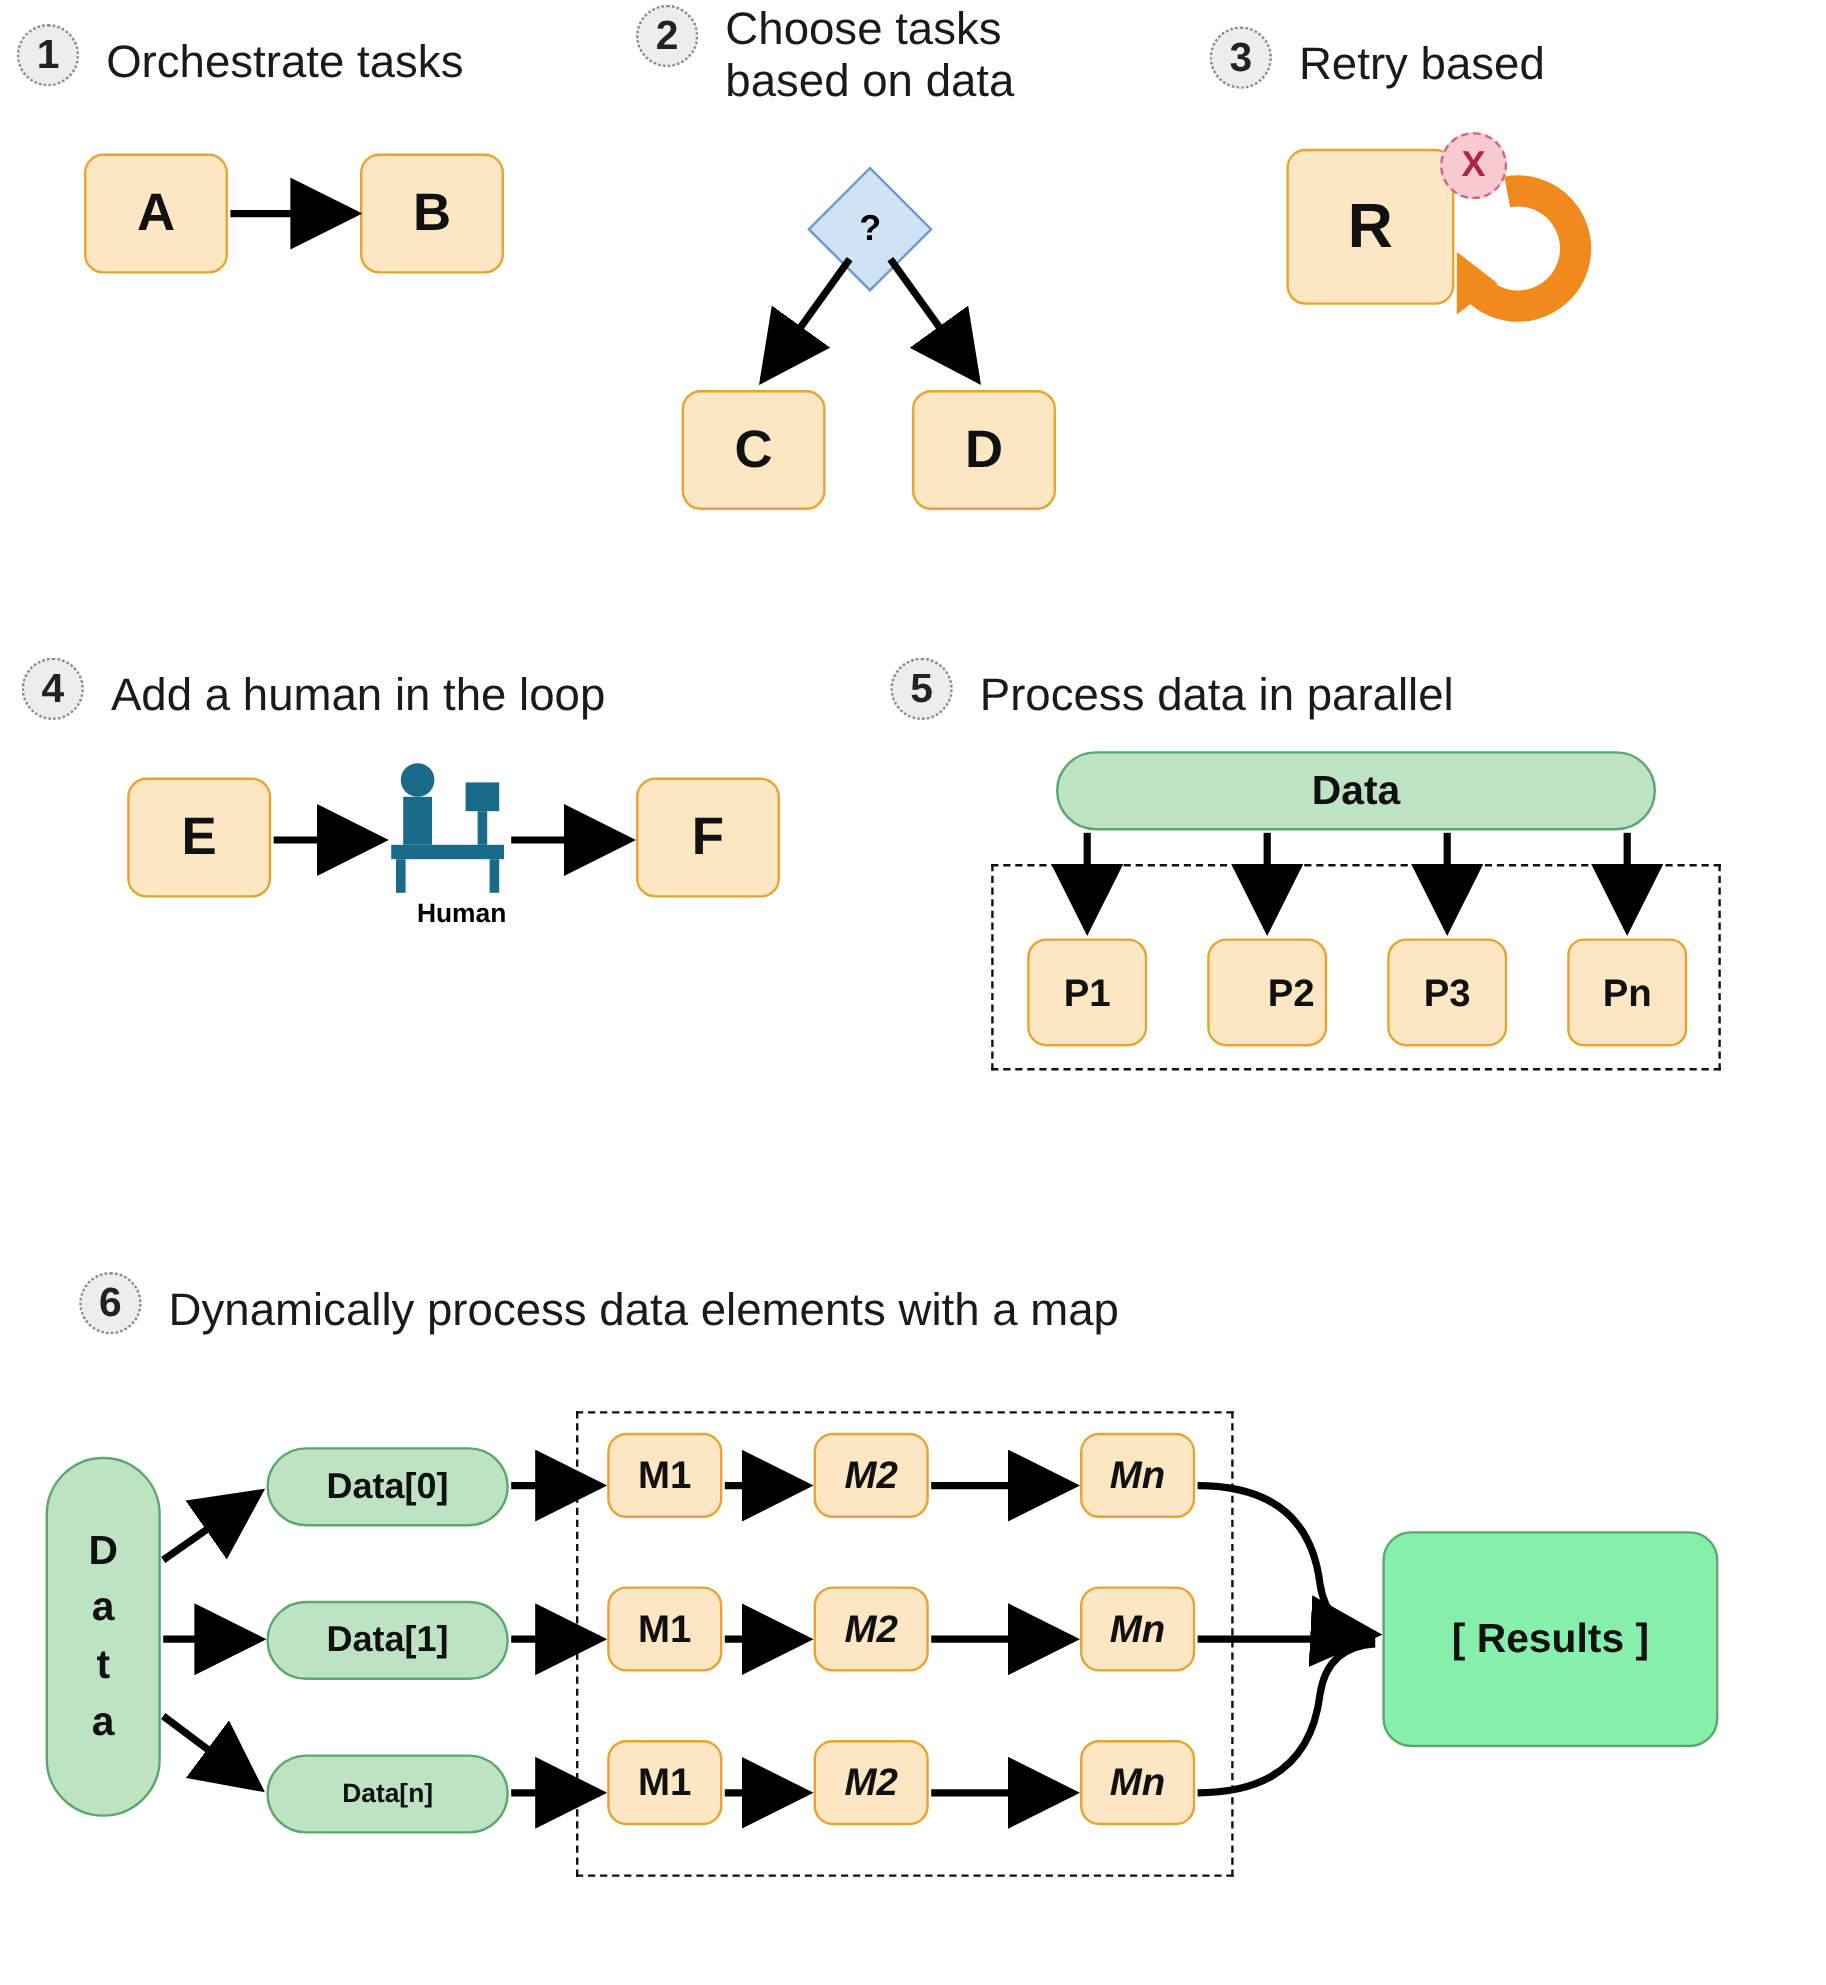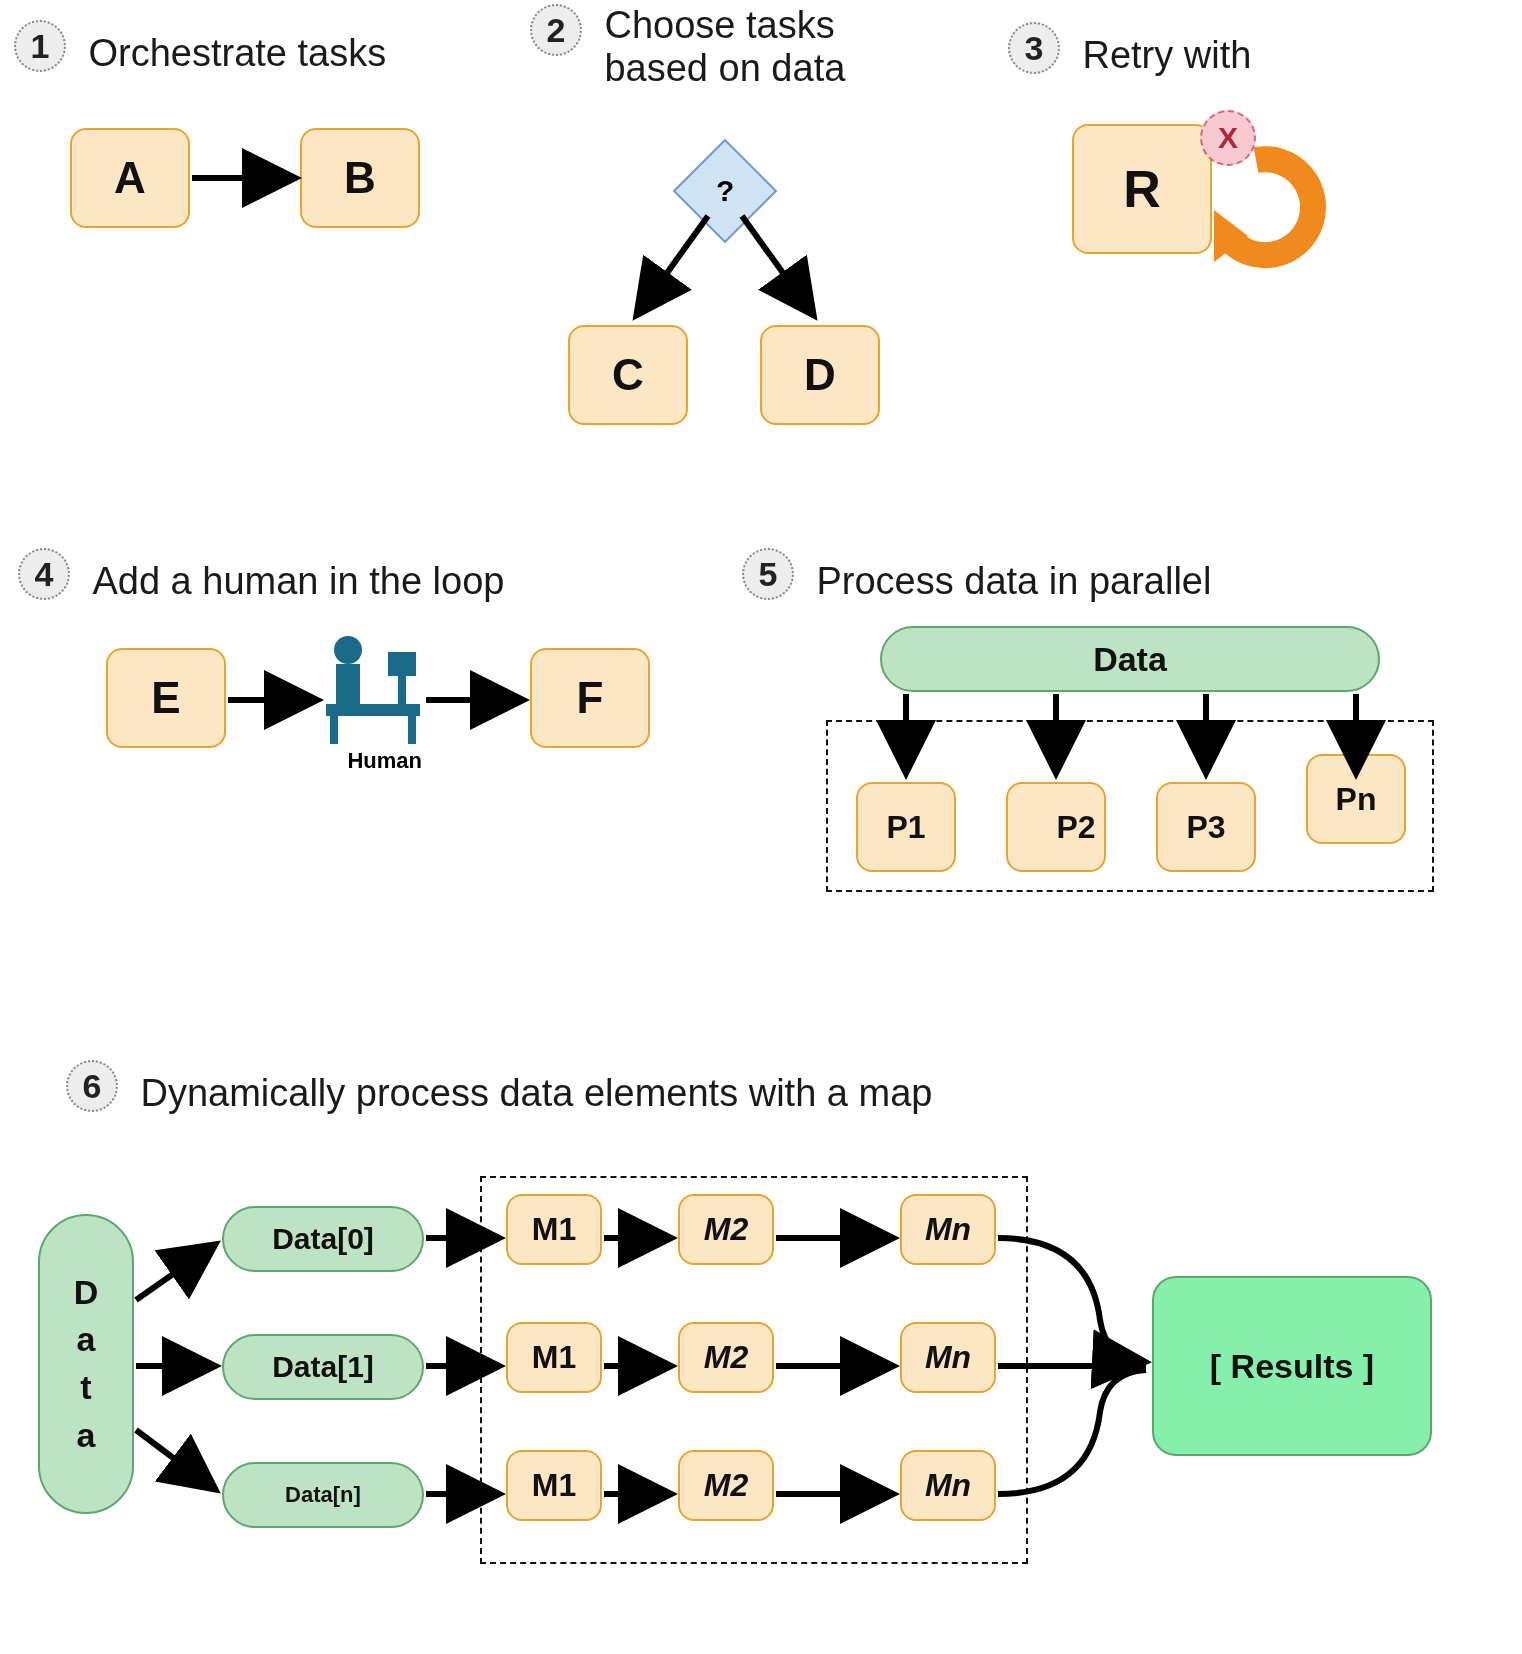--- a/index.html
+++ b/index.html
@@ -152,21 +152,21 @@
 </div>
 <div class="task-box sm" style="position:absolute; left:568px; top:325px;">C</div>
 <div class="task-box sm" style="position:absolute; left:760px; top:325px;">D</div>
 <svg class="abs" width="1522" height="1654">
   <line x1="708" y1="216" x2="636" y2="316" stroke="#000" stroke-width="6" marker-end="url(#ah)"></line>
   <line x1="742" y1="216" x2="814" y2="316" stroke="#000" stroke-width="6" marker-end="url(#ah)"></line>
 </svg>
 
 <div class="section" style="left:1008px; top:22px;">
   <span class="badge">3</span>
-  <span class="title">Retry with</span>
+  <span class="title">Retry based</span>
 </div>
 <div class="task-box sm" style="position:absolute; left:1072px; top:124px; width:140px; height:130px; font-size:52px;">R</div>
 <div class="x-badge" style="position:absolute; left:1200px; top:110px;">X</div>
 <svg class="abs" width="1522" height="1654">
   <path d="M 1256 160 A 48 48 0 1 1 1230 240" fill="none" stroke="#f08a1d" stroke-width="26"></path>
   <path d="M 1214 210 L 1248 236 L 1214 262 z" fill="#f08a1d"></path>
 </svg>
 
 <div class="section" style="left:18px; top:548px;">
   <span class="badge">4</span>
@@ -192,21 +192,21 @@
 
 <div class="section" style="left:742px; top:548px;text-align:right;">
   <span class="badge">5</span>
   <span class="title">Process data in parallel</span>
 </div>
 <div class="green-pill" style="position:absolute; left:880px; top:626px; width:500px; height:66px; font-size:34px;">Data</div>
 <div class="dashed-box" style="left:826px; top:720px; width:608px; height:172px;"></div>
 <div class="task-box p" style="position:absolute; left:856px; top:782px;">P1</div>
 <div class="task-box p" style="position:absolute; left:1006px; top:782px;padding-left:40px;">P2</div>
 <div class="task-box p" style="position:absolute; left:1156px; top:782px;">P3</div>
-<div class="task-box p" style="position:absolute; left:1306px; top:754px;">Pn</div>
+<div class="task-box p" style="position:absolute; left:1306px; top:782px;border-radius:14px;">Pn</div>
 <svg class="abs" width="1522" height="1654">
   <line x1="906" y1="694" x2="906" y2="774" stroke="#000" stroke-width="6" marker-end="url(#ah)"></line>
   <line x1="1056" y1="694" x2="1056" y2="774" stroke="#000" stroke-width="6" marker-end="url(#ah)"></line>
   <line x1="1206" y1="694" x2="1206" y2="774" stroke="#000" stroke-width="6" marker-end="url(#ah)"></line>
   <line x1="1356" y1="694" x2="1356" y2="774" stroke="#000" stroke-width="6" marker-end="url(#ah)"></line>
 </svg>
 
 <div class="section" style="left:66px; top:1060px;">
   <span class="badge">6</span>
   <span class="title">Dynamically process data elements with a map</span>

